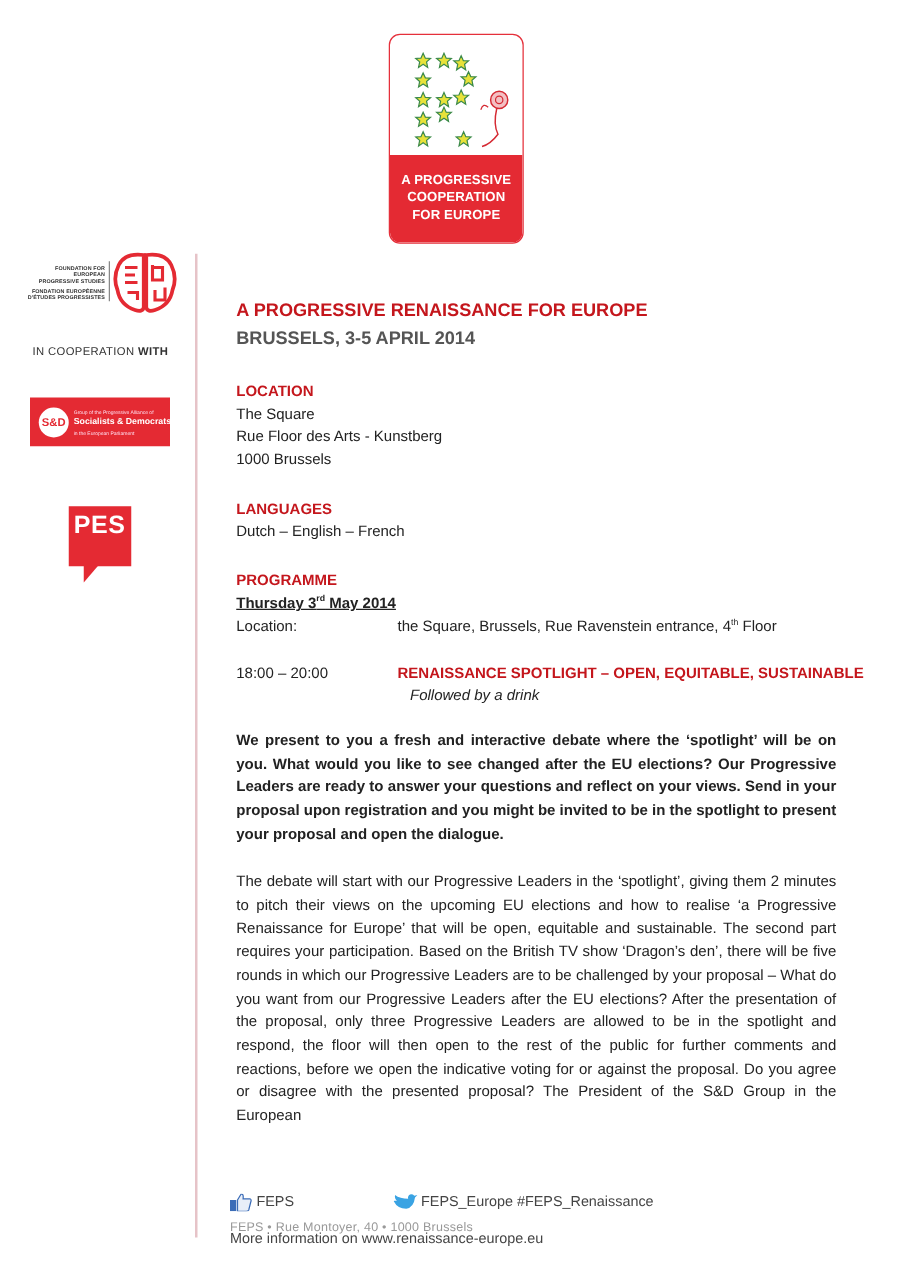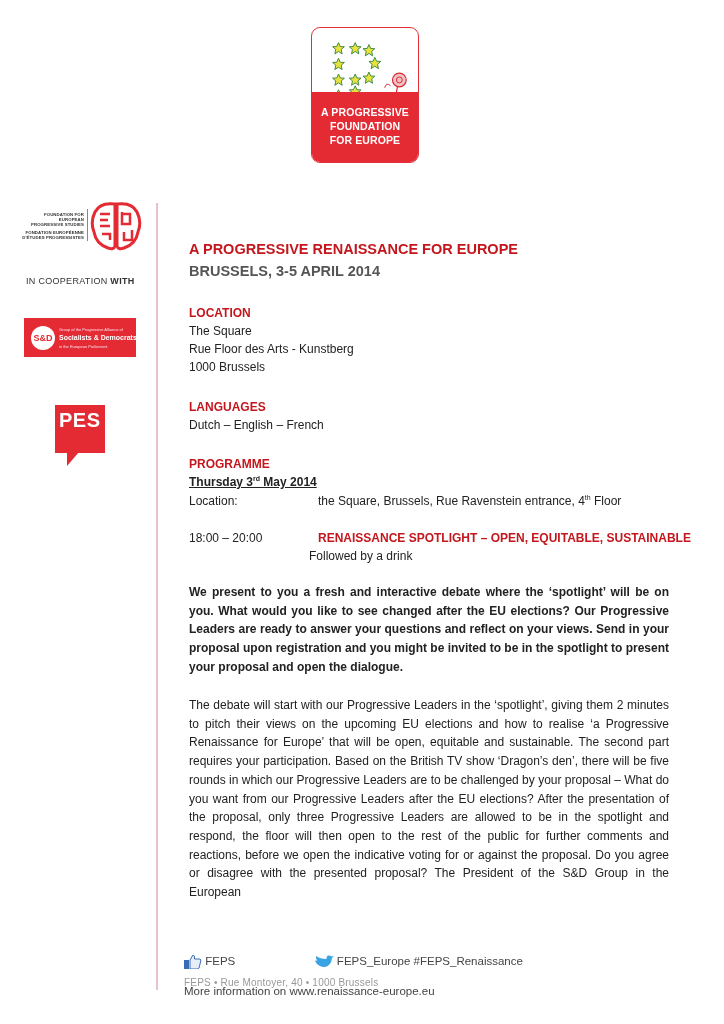--- a/index.html
+++ b/index.html
@@ -1,20 +1,20 @@
 <!DOCTYPE html>
 <html><head>
 <meta charset="utf-8">
 <style>
   html, body { margin:0; padding:0; background:#ffffff; }
   body { width:724px; height:1024px; position:relative; overflow:hidden; font-family:"Liberation Sans", sans-serif; color:#222; }
   .abs { position:absolute; }
 
   
-  .top-logo { left:311px; top:27px; width:108px; height:136px; border:1.5px solid #e5303b; border-radius:9px; overflow:hidden; background:#fff; box-sizing:border-box; }
+  .top-logo { left:311px; top:27px; width:108px; height:168px; border:1.5px solid #e5303b; border-radius:9px; overflow:hidden; background:#fff; box-sizing:border-box; }
   .top-logo .stars { position:absolute; left:0; top:0; width:100%; height:95px; }
   .top-logo .band { position:absolute; left:0; bottom:0; width:100%; height:70px; background:#e42a33; color:#fff; text-align:center; font-weight:bold; font-size:10.5px; line-height:14px; padding-top:13px; box-sizing:border-box; letter-spacing:0.1px; }
 
   
   .feps-text { left:20px; top:212px; width:64px; font-size:4.3px; line-height:5.2px; color:#333; text-align:right; font-weight:bold; letter-spacing:0.1px; }
   .feps-sep { left:87px; top:209px; width:1px; height:32px; background:#888; }
   .feps-logo { left:90px; top:200px; width:52px; height:52px; }
   .coop { left:26px; top:276px; font-size:9px; letter-spacing:0.3px; color:#333; }
   .coop b { font-weight:bold; }
   .sd { left:24px; top:318px; width:112px; height:39px; background:#e42a33; }
@@ -64,21 +64,21 @@
       <use href="#st" x="44" y="64"></use>
     <use href="#st" x="27" y="84"></use>
       <use href="#st" x="60" y="84"></use>
     <circle cx="89" cy="52" r="7" fill="#f3c0c3" stroke="#d52a33" stroke-width="1.2"></circle>
     <circle cx="89" cy="52" r="3" fill="none" stroke="#d52a33" stroke-width="1"></circle>
     <path d="M87 59 Q84 72 88 80 Q82 88 75 90" fill="none" stroke="#d52a33" stroke-width="1.2"></path>
     <path d="M80 58 Q76 54 74 60" fill="none" stroke="#d52a33" stroke-width="1"></path>
   </svg>
   <div class="band">
     <div>A PROGRESSIVE</div>
-    <div>FOUNDATION</div>
+    <div>COOPERATION</div>
     <div>FOR EUROPE</div>
   </div>
 </div>
 
 <div class="abs feps-text">
   <div>FOUNDATION FOR EUROPEAN</div>
   <div>PROGRESSIVE STUDIES</div>
   <div style="height:2px"></div>
   <div>FONDATION EUROPÉENNE</div>
   <div>D'ÉTUDES PROGRESSISTES</div>
@@ -117,21 +117,21 @@
 <div class="abs main h" style="top:398px">LANGUAGES</div>
 <div class="abs main" style="top:416px">Dutch – English – French</div>
 
 <div class="abs main h" style="top:455px">PROGRAMME</div>
 <div class="abs main u" style="top:473px"><span>Thursday 3</span><sup>rd</sup><span> May 2014</span></div>
 <div class="abs main" style="top:492px">Location:</div>
 <div class="abs main" style="top:492px; left:318px"><span>the Square, Brussels, Rue Ravenstein entrance, 4</span><sup>th</sup><span> Floor</span></div>
 
 <div class="abs main" style="top:529px">18:00 – 20:00</div>
 <div class="abs main h" style="top:529px; left:318px">RENAISSANCE SPOTLIGHT – OPEN, EQUITABLE, SUSTAINABLE</div>
-<div class="abs main" style="top:547px; left:309px; ">Followed by a drink</div>
+<div class="abs main" style="top:547px; left:328px; font-style:italic">Followed by a drink</div>
 
 <div class="abs main p bold" style="top:583px">We present to you a fresh and interactive debate where the ‘spotlight’ will be on you. What would you like to see changed after the EU elections? Our Progressive Leaders are ready to answer your questions and reflect on your views. Send in your proposal upon registration and you might be invited to be in the spotlight to present your proposal and open the dialogue.</div>
 <div class="abs main p" style="top:696px">The debate will start with our Progressive Leaders in the ‘spotlight’, giving them 2 minutes to pitch their views on the upcoming EU elections and how to realise ‘a Progressive Renaissance for Europe’ that will be open, equitable and sustainable. The second part requires your participation. Based on the British TV show ‘Dragon’s den’, there will be five rounds in which our Progressive Leaders are to be challenged by your proposal – What do you want from our Progressive Leaders after the EU elections? After the presentation of the proposal, only three Progressive Leaders are allowed to be in the spotlight and respond, the floor will then open to the rest of the public for further comments and reactions, before we open the indicative voting for or against the proposal. Do you agree or disagree with the presented proposal? The President of the S&amp;D Group in the European</div>
 
 <div class="abs foot1">More information on www.renaissance-europe.eu</div>
 <div class="abs foot2">
   <svg class="fb-icon" viewBox="0 0 18 14">
     <rect x="0" y="5" width="5" height="9" fill="#3b6cb7"></rect>
     <path d="M6 5 L9 0 Q11 0 10.5 4 H16 Q17.5 4.5 16.5 7 L15 13 Q14.5 14 13 14 H6 Z" fill="#e8eef8" stroke="#3b6cb7" stroke-width="1"></path>
   </svg>

